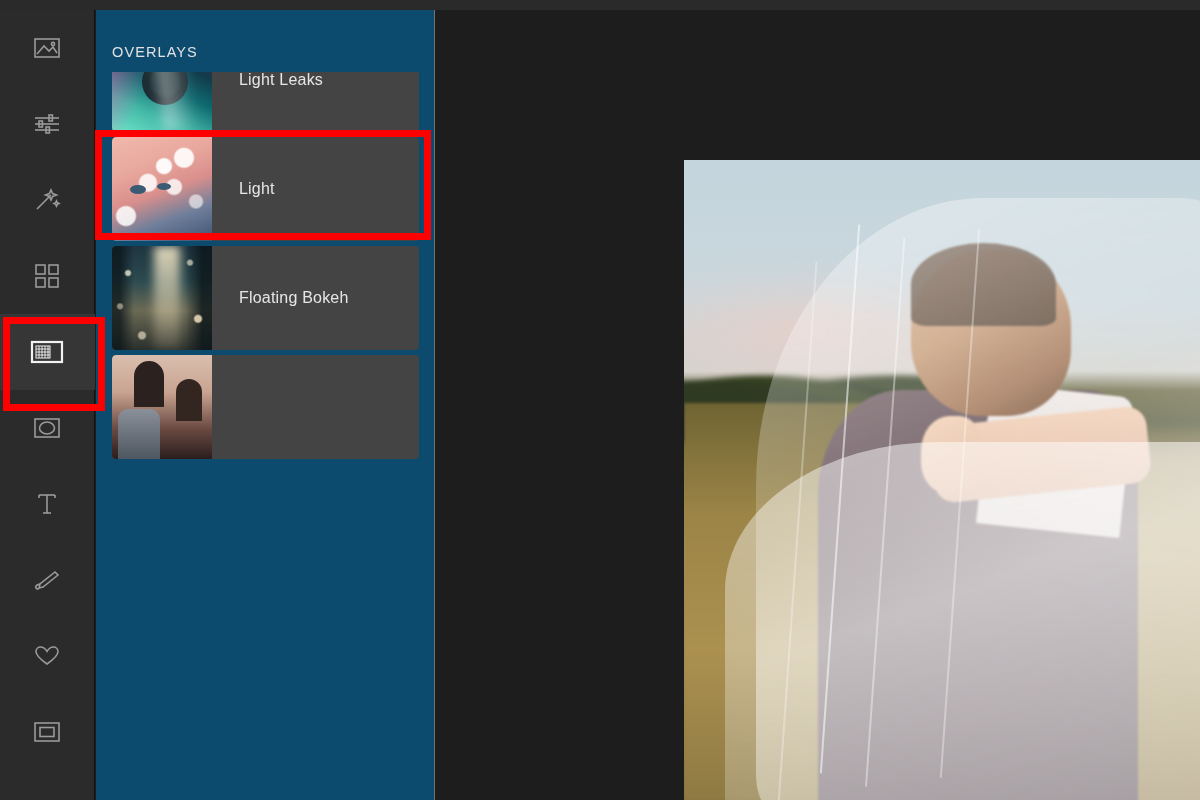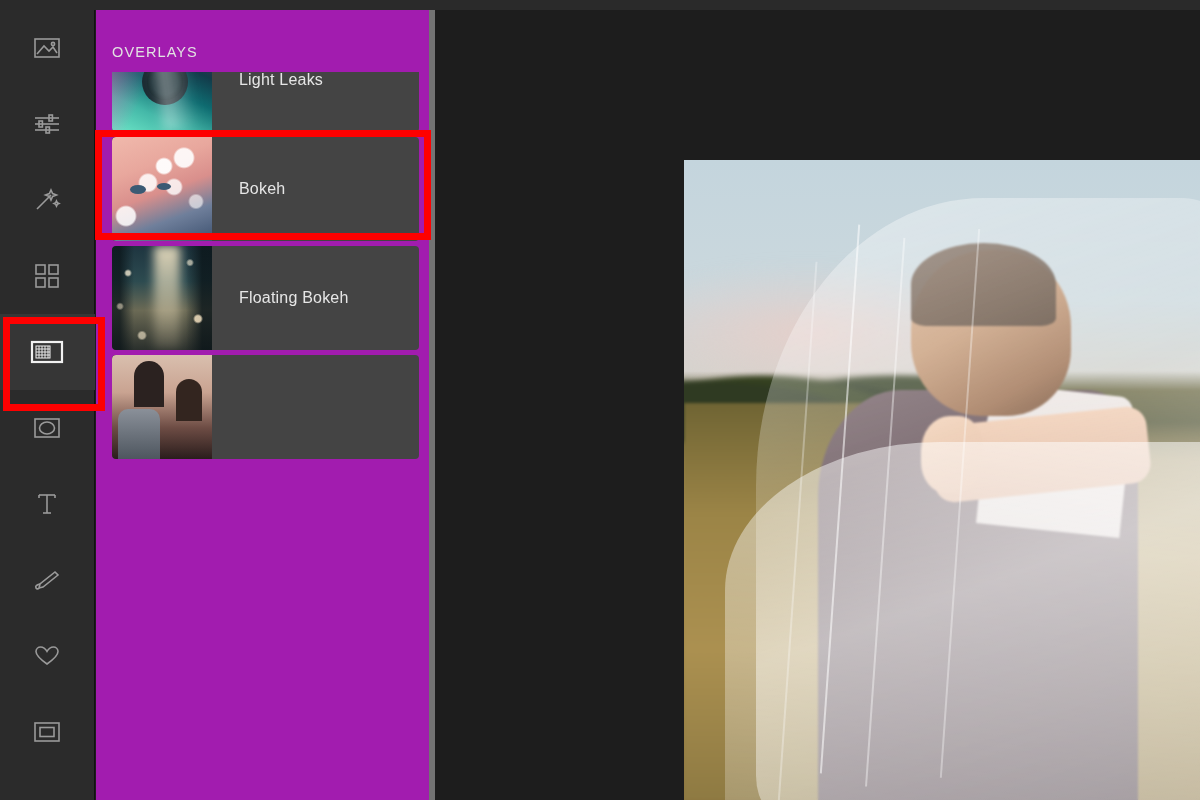--- a/index.html
+++ b/index.html
@@ -30,22 +30,22 @@
     display:flex; align-items:center; justify-content:center;
     cursor:pointer;
   }
   .rail-item.active { background:#363636; }
   .rail-item svg { display:block; }
   .rail-item .ico { stroke:#9a9a9a; fill:none; stroke-width:1.6; }
 
   
   .panel {
     position:absolute; left:96px; top:10px; width:339px; height:790px;
-    background:#a21caf;
-    border-right:6px solid #737373;
+    background:#0c4a6e;
+    border-right:1px solid #737373;
     overflow:hidden;
   }
   .panel-title {
     position:absolute; left:16px; top:34px;
     font-size:14.5px; letter-spacing:1.1px; color:#e2e2e2;
     font-weight:400;
   }
   .list {
     position:absolute; left:0; top:62px; width:339px; height:728px;
     overflow:hidden;
@@ -443,21 +443,21 @@
 
         <div class="row first">
           <div class="thumb tb-lightleaks"></div>
           <div class="label">Light Leaks</div>
         </div>
 
         <div class="row">
           <div class="thumb tb-bokeh">
               <span class="eye"></span>
             </div>
-          <div class="label">Bokeh</div>
+          <div class="label">Light</div>
         </div>
 
 
 
 
 
         <div class="row">
           <div class="thumb tb-dust"></div>
           <div class="label">Floating Bokeh</div>
         </div>

